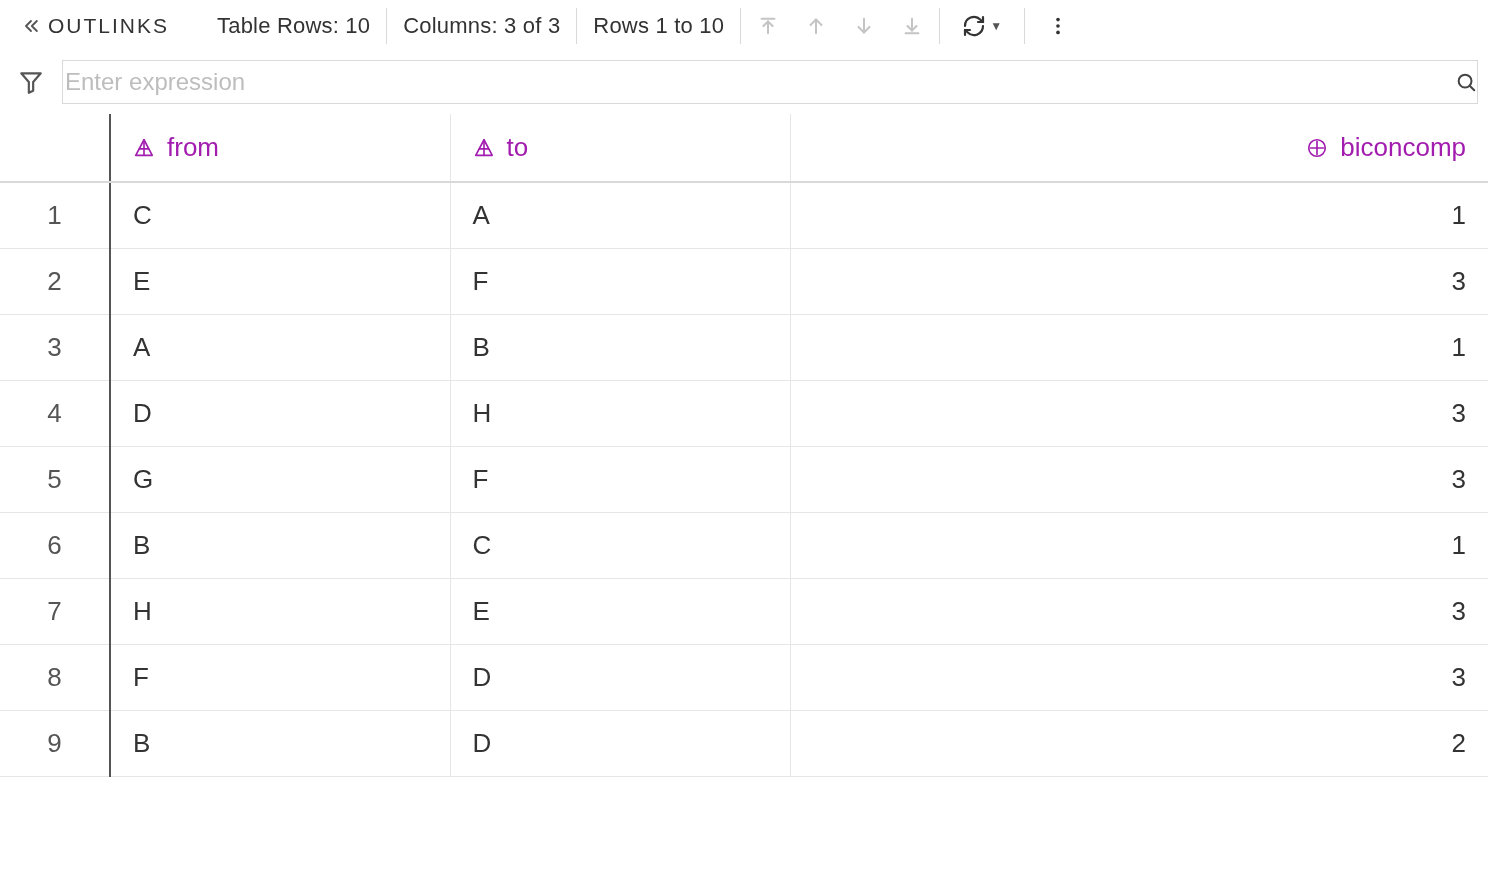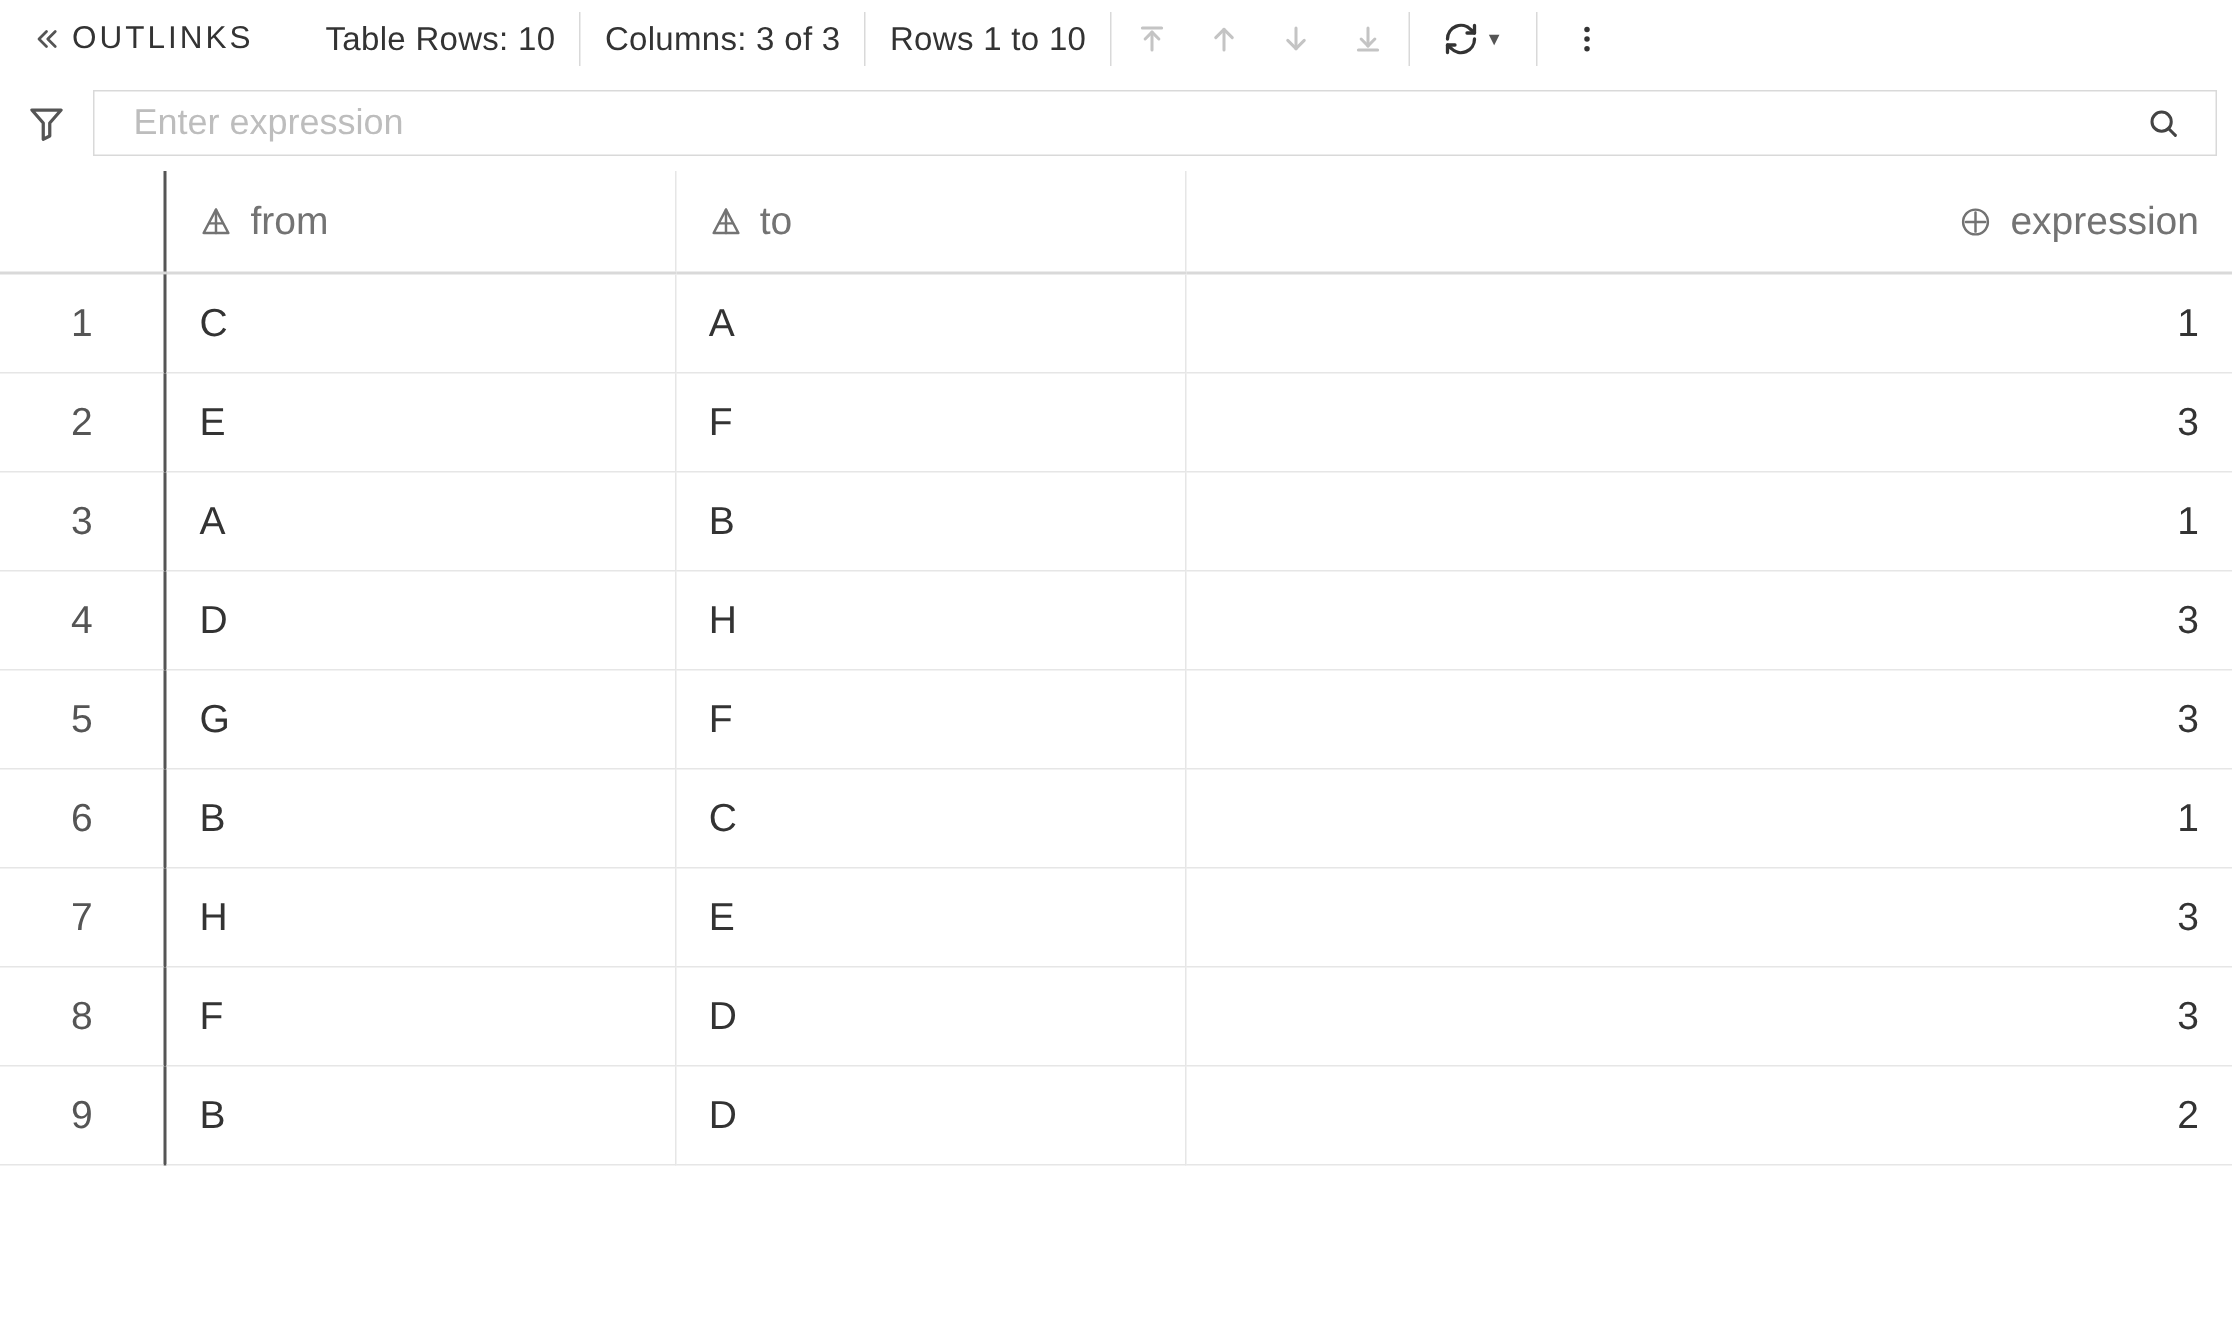--- a/index.html
+++ b/index.html
@@ -67,21 +67,21 @@
   .filter-btn {
     display:flex; align-items:center; justify-content:center;
     width:34px; height:38px; cursor:pointer;
     color: var(--icon-enabled);
   }
   .expr-box {
     flex:1;
     display:flex; align-items:center;
     border:1px solid var(--border);
     height: 44px;
-    padding: 0 24px;
+    padding: 0 0;
   }
   .expr-box input {
     flex:1;
     border:none; outline:none;
     font: inherit;
     font-size: 24px;
     color: var(--text);
     background: transparent;
   }
   .expr-box input::placeholder { color: #bdbdbd; }
@@ -93,21 +93,21 @@
     border-collapse: collapse;
     table-layout: fixed;
   }
   .grid th, .grid td {
     border-bottom: 1px solid var(--border-light);
     font-weight: normal;
   }
   .grid thead th {
     height: 68px;
     font-size: 26px;
-    color: #737373;
+    color: #a21caf;
     text-align: left;
     padding: 0 22px;
     border-bottom: 2px solid var(--border);
   }
   .grid tbody td {
     height: 66px;
     font-size: 26px;
     padding: 0 22px;
   }
   col.rownum { width:110px; }
@@ -248,21 +248,21 @@
           <span>to</span>
         </div>
       </th>
       <th class="num">
         <div class="hdr">
           <svg width="22" height="22" viewBox="0 0 24 24" fill="none" stroke="currentColor" stroke-width="1.8" stroke-linejoin="round" stroke-linecap="round">
               <circle cx="12" cy="12" r="9"></circle>
               <line x1="12" y1="5" x2="12" y2="19"></line>
               <line x1="5" y1="12" x2="19" y2="12"></line>
             </svg>
-          <span>expression</span>
+          <span>biconcomp</span>
         </div>
       </th>
     </tr>
   </thead>
   <tbody id="tbody">
       <tr>
         <td class="rownum">1</td>
         <td class="from">C</td>
         <td class="to">A</td>
         <td class="num">1</td>

